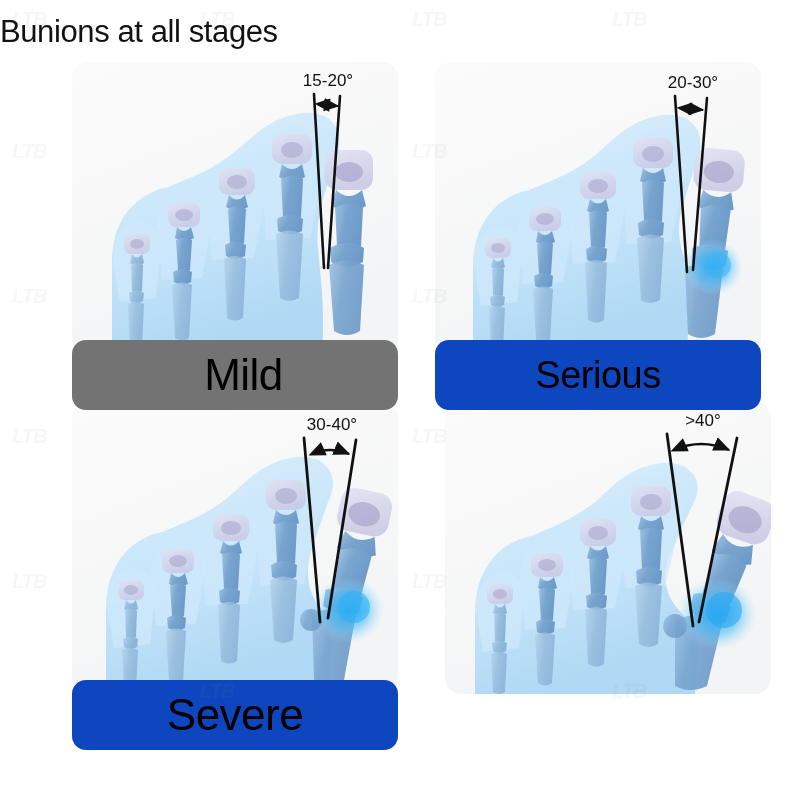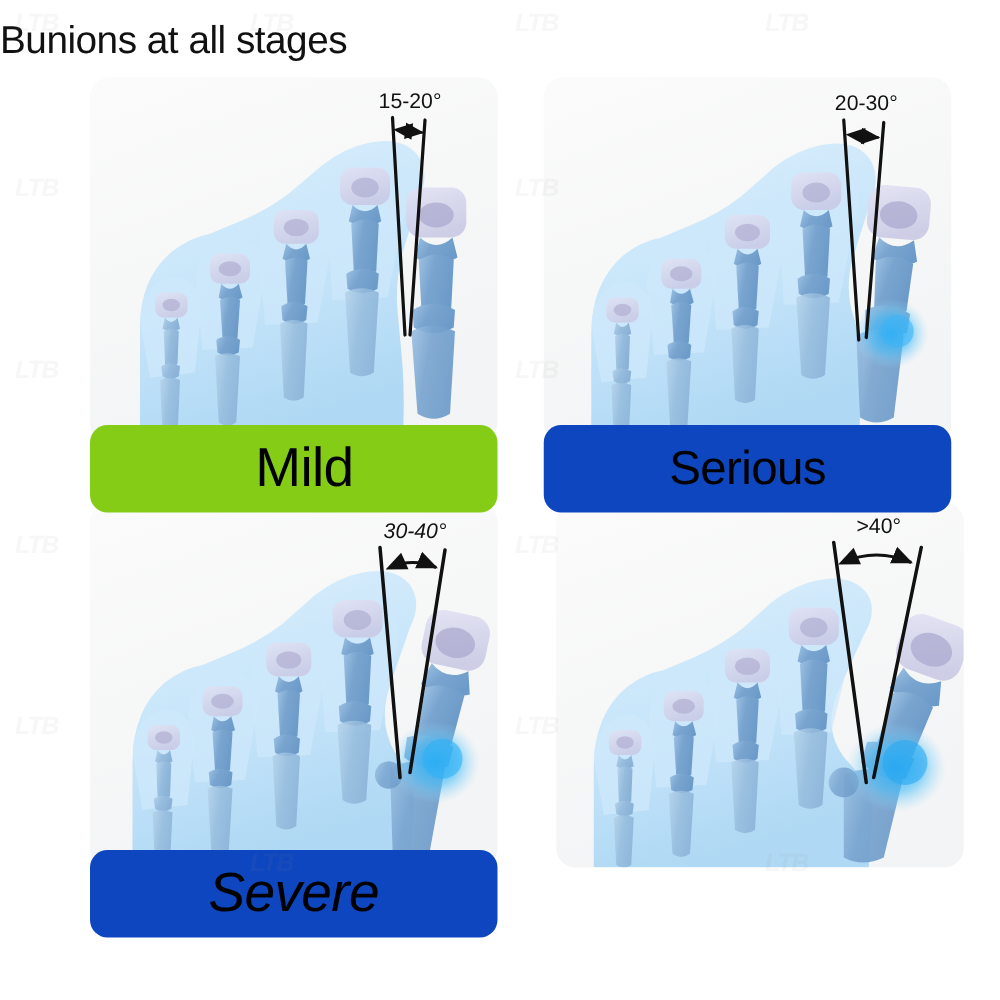--- a/index.html
+++ b/index.html
@@ -17,21 +17,21 @@
     position: absolute;
     font-size: 20px; font-weight: 700; font-style: italic;
     color: rgba(150,150,150,0.075);
     letter-spacing: -1px;
     user-select: none;
   }
 
   .quadrant { position: absolute; }
   .q-tl { left: 0;   top: 0;   width: 400px; height: 400px; }
   .q-tr { left: 400px; top: 0; width: 400px; height: 400px; }
-  .q-bl { left: 0;   top: 400px; width: 400px; height: 400px; font-style: italic; }
+  .q-bl { left: 0;   top: 400px; width: 400px; height: 400px; }
   .q-br { left: 410px; top: 400px; width: 400px; height: 400px; }
 
   .heading {
     position: absolute; left: 0; top: 14px; width: 400px;
     text-align: left;
     font-size: 31px; font-weight: 400; color: #111;
     letter-spacing: -0.4px;
     white-space: nowrap;
   }
 
@@ -206,21 +206,21 @@
           <g>
             <line x1="242" y1="32" x2="252" y2="206" stroke="#111" stroke-width="2.6" stroke-linecap="round"></line>
             <line x1="268" y1="34" x2="256" y2="206" stroke="#111" stroke-width="2.6" stroke-linecap="round"></line>
             <path d="M246,42 L266,44" stroke="#111" stroke-width="2.2" fill="none" marker-start="url(#arrTail)" marker-end="url(#arrHead)"></path>
             <text class="angle-text" x="256" y="24" text-anchor="middle">15-20°</text>
           </g>
         </svg>
       </div>
     </div>
 
-    <div class="banner" style="background: #84cc16; padding-left: 17px;">
+    <div class="banner" style="background: #737373; padding-left: 17px;">
       <span class="banner-label lg" style="color: rgb(0, 0, 0);">Mild</span>
     </div>
   </div>
 
   <div class="quadrant q-tr">
 
 
     <div class="card">
       <div class="xraywrap">
         <svg viewBox="0 0 326 292" preserveAspectRatio="none">

